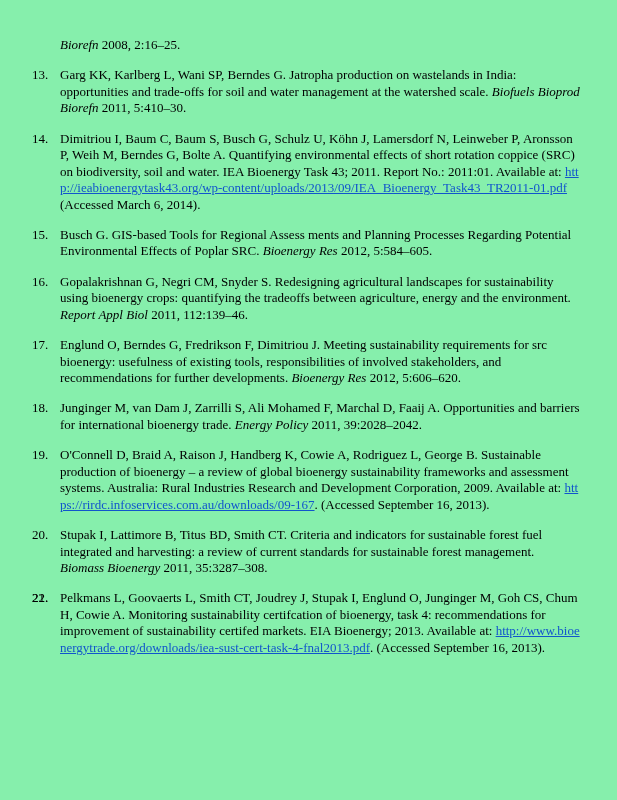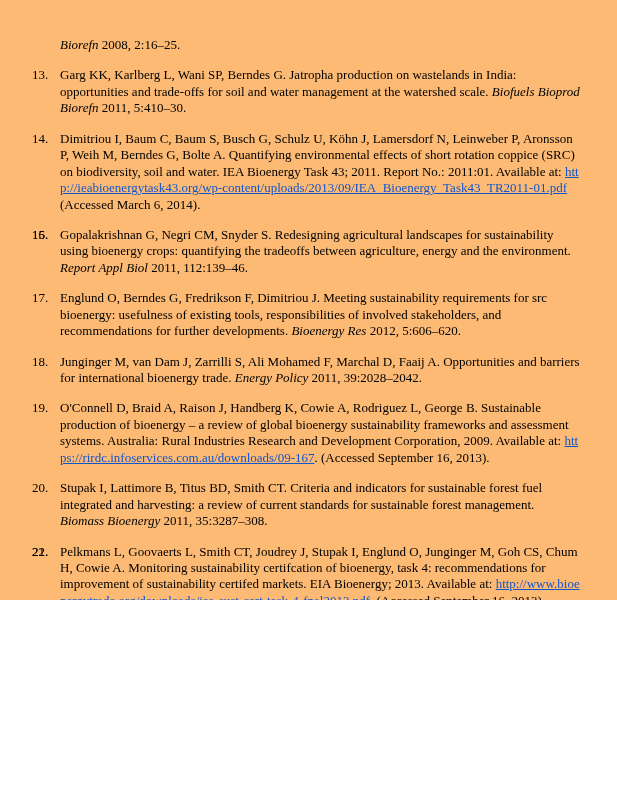--- a/index.html
+++ b/index.html
@@ -3,22 +3,22 @@
 <meta charset="utf-8">
 <style>
   html, body {
     margin: 0;
     padding: 0;
     background: #ffffff;
   }
   .page {
     position: relative;
     width: 617px;
-    height: 600px;
-    background: #fdba74;
+    height: 800px;
+    background: #86efac;
     overflow: hidden;
     font-family: "Liberation Serif", "DejaVu Serif", serif;
     font-size: 13px;
     line-height: 1.265;
     color: #000000;
   }
   .doc {
     position: absolute;
     top: 37px;
     left: 27px;
@@ -52,21 +52,21 @@
 </style>
 </head>
 <body>
 
 <div class="page">
   <div class="doc">
     <div class="cont" id="continuation-line"><i>Biorefn</i><span> 2008, 2:16–25.</span></div>
     <div id="ref-list">
         <div class="ref"><span class="ref-num">13.</span><span class="ref-body"><span>Garg KK, Karlberg L, Wani SP, Berndes G. Jatropha production on wastelands in India: opportunities and trade-offs for soil and water management at the watershed scale. </span><i>Biofuels Bioprod Biorefn</i><span> 2011, 5:410–30.</span></span></div>
         <div class="ref"><span class="ref-num">14.</span><span class="ref-body"><span>Dimitriou I, Baum C, Baum S, Busch G, Schulz U, Köhn J, Lamersdorf N, Leinweber P, Aronsson P, Weih M, Berndes G, Bolte A. Quantifying environmental effects of short rotation coppice (SRC) on biodiversity, soil and water. IEA Bioenergy Task 43; 2011. Report No.: 2011:01. Available at: </span><a class="link" href="#">http://ieabioenergytask43.org/wp-content/uploads/2013/09/IEA_Bioenergy_Task43_TR2011-01.pdf</a><span> (Accessed March 6, 2014).</span></span></div>
-        <div class="ref"><span class="ref-num">15.</span></div>
+        <div class="ref"><span class="ref-num">15.</span><span class="ref-body"><span>Busch G. GIS-based Tools for Regional Assess ments and Planning Processes Regarding Potential Environmental Effects of Poplar SRC. </span><i>Bioenergy Res</i><span> 2012, 5:584–605.</span></span></div>
         <div class="ref"><span class="ref-num">16.</span><span class="ref-body"><span>Gopalakrishnan G, Negri CM, Snyder S. Redesigning agricultural landscapes for sustainability using bioenergy crops: quantifying the tradeoffs between agriculture, energy and the environment. </span><i>Report Appl Biol</i><span> 2011, 112:139–46.</span></span></div>
         <div class="ref"><span class="ref-num">17.</span><span class="ref-body"><span>Englund O, Berndes G, Fredrikson F, Dimitriou J. Meeting sustainability requirements for src bioenergy: usefulness of existing tools, responsibilities of involved stakeholders, and recommendations for further developments. </span><i>Bioenergy Res</i><span> 2012, 5:606–620.</span></span></div>
         <div class="ref"><span class="ref-num">18.</span><span class="ref-body"><span>Junginger M, van Dam J, Zarrilli S, Ali Mohamed F, Marchal D, Faaij A. Opportunities and barriers for international bioenergy trade. </span><i>Energy Policy</i><span> 2011, 39:2028–2042.</span></span></div>
         <div class="ref"><span class="ref-num">19.</span><span class="ref-body"><span>O'Connell D, Braid A, Raison J, Handberg K, Cowie A, Rodriguez L, George B. Sustainable production of bioenergy – a review of global bioenergy sustainability frameworks and assessment systems. Australia: Rural Industries Research and Development Corporation, 2009. Available at: </span><a class="link" href="#">https://rirdc.infoservices.com.au/downloads/09-167</a><span>. (Accessed September 16, 2013).</span></span></div>
         <div class="ref"><span class="ref-num">20.</span><span class="ref-body"><span>Stupak I, Lattimore B, Titus BD, Smith CT. Criteria and indicators for sustainable forest fuel integrated and harvesting: a review of current standards for sustainable forest management. </span><i>Biomass Bioenergy</i><span> 2011, 35:3287–308.</span></span></div>
         <div class="ref"><span class="ref-num">21.</span></div>
         <div class="ref"><span class="ref-num">22.</span><span class="ref-body"><span>Pelkmans L, Goovaerts L, Smith CT, Joudrey J, Stupak I, Englund O, Junginger M, Goh CS, Chum H, Cowie A. Monitoring sustainability certifcation of bioenergy, task 4: recommendations for improvement of sustainability certifed markets. EIA Bioenergy; 2013. Available at: </span><a class="link" href="#">http://www.bioenergytrade.org/downloads/iea-sust-cert-task-4-fnal2013.pdf</a><span>. (Accessed September 16, 2013).</span></span></div>
       </div>
   </div>
 </div>

